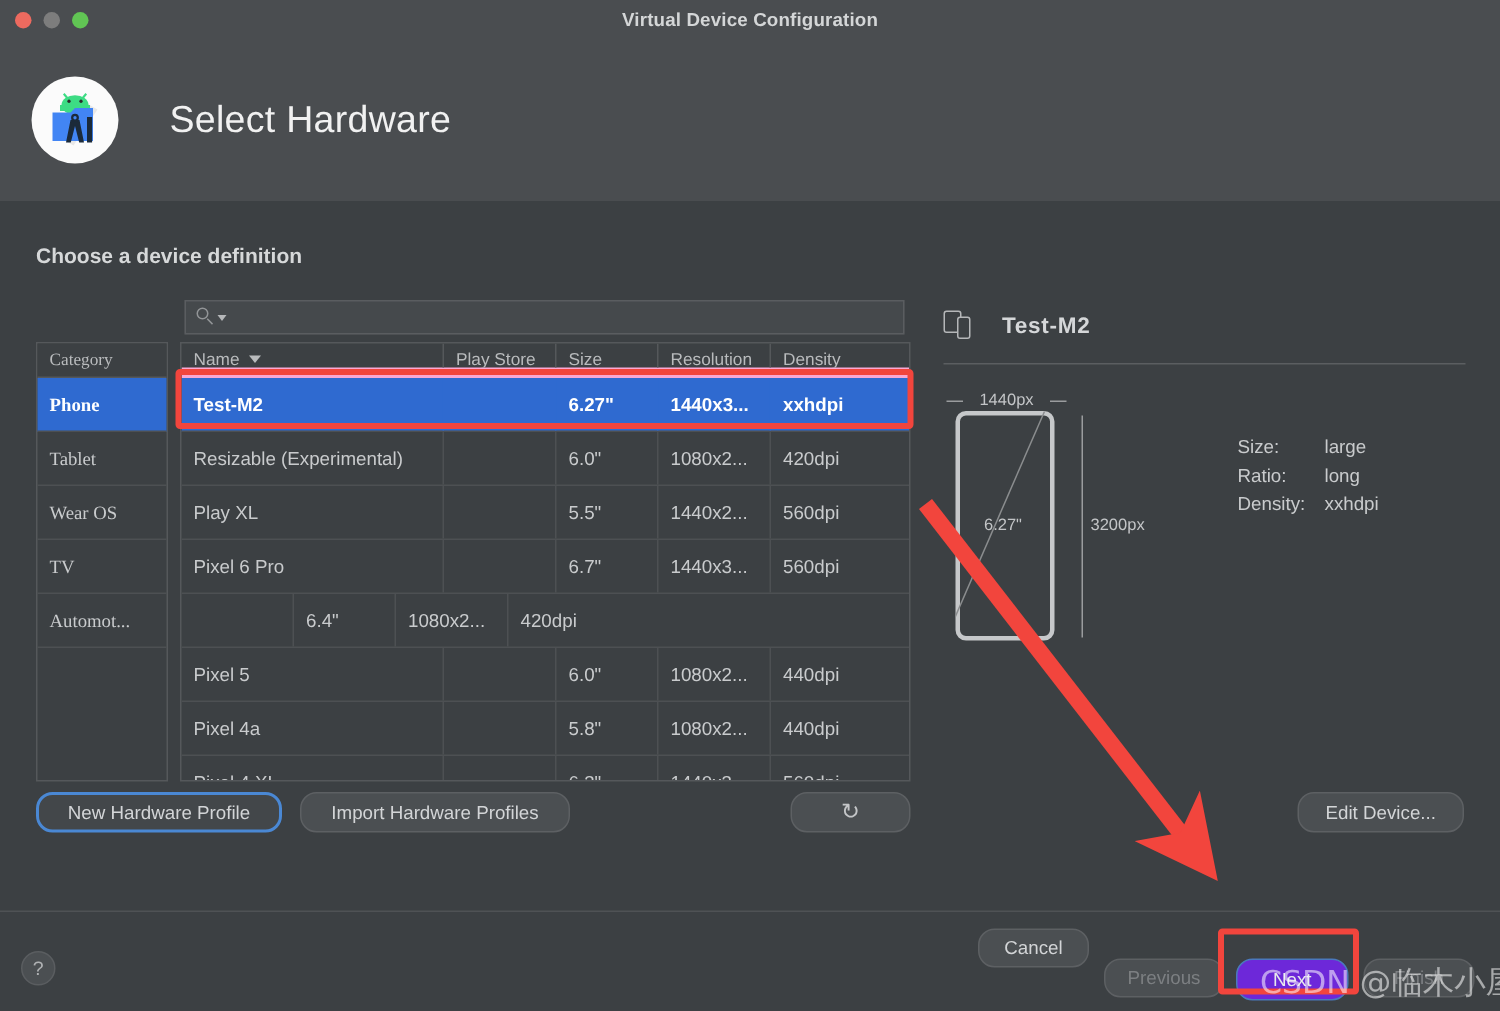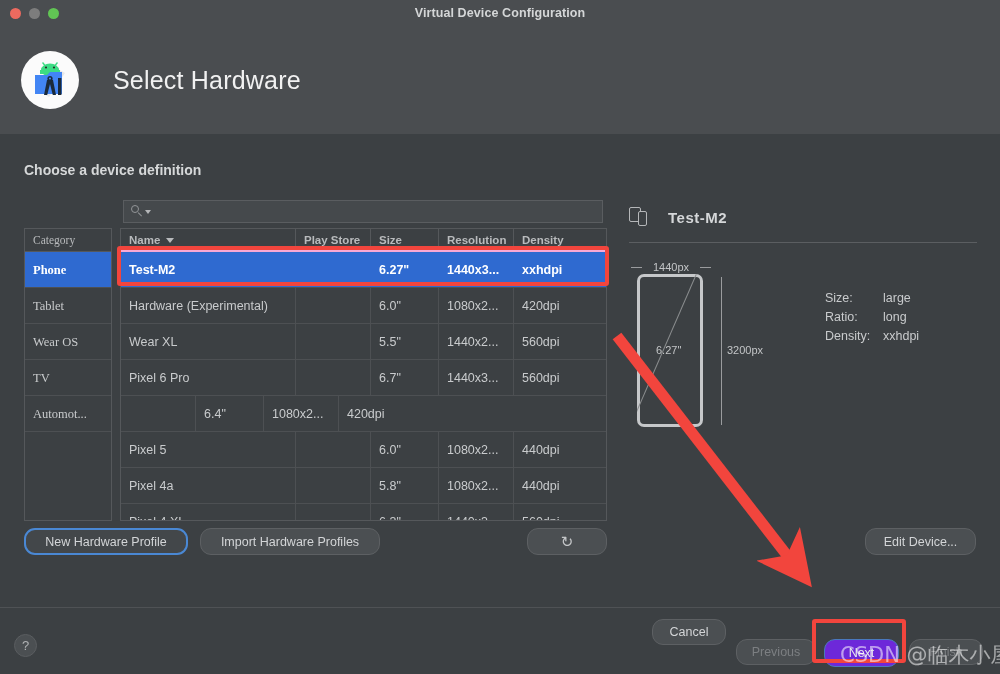--- a/index.html
+++ b/index.html
@@ -103,21 +103,21 @@
     border-bottom: 1px solid #4d5053;
     white-space: nowrap; overflow: hidden;
   }
   .cat-row.selected { background: #2f6ad0; color: #ffffff; font-weight: bold; }
 
   .dev-table {
     position: absolute; left: 120px; top: 94px; width: 487px; height: 293px;
     border: 1px solid #55585b; background: #3c4043; overflow: hidden;
   }
   .dev-head {
-    display: flex; height: 23px; border-bottom: 2px solid #f9a8d4; font-weight: bold;
+    display: flex; height: 23px; border-bottom: 7px solid #f9a8d4;
   }
   .dev-head div {
     font-size: 11.5px; color: #b9bbbd; line-height: 23px; padding-left: 8px;
     border-right: 1px solid #55585b; white-space: nowrap; overflow: hidden;
   }
   .dev-head div:last-child { border-right: none; }
   .sort-caret {
     display: inline-block; margin-left: 6px;
     width: 0; height: 0; vertical-align: middle;
     border-left: 4px solid transparent; border-right: 4px solid transparent;
@@ -317,28 +317,28 @@
       </div>
 
       <div class="dev-row selected">
         <div class="c-name">Test-M2</div>
         <div class="c-store"></div>
         <div class="c-size">6.27"</div>
         <div class="c-res">1440x3...</div>
         <div class="c-dens">xxhdpi</div>
       </div>
       <div class="dev-row">
-        <div class="c-name">Hardware (Experimental)</div>
+        <div class="c-name">Resizable (Experimental)</div>
         <div class="c-store"></div>
         <div class="c-size">6.0"</div>
         <div class="c-res">1080x2...</div>
         <div class="c-dens">420dpi</div>
       </div>
       <div class="dev-row">
-        <div class="c-name">Wear XL</div>
+        <div class="c-name">Play XL</div>
         <div class="c-store"></div>
         <div class="c-size">5.5"</div>
         <div class="c-res">1440x2...</div>
         <div class="c-dens">560dpi</div>
       </div>
       <div class="dev-row">
         <div class="c-name">Pixel 6 Pro</div>
         <div class="c-store"></div>
         <div class="c-size">6.7"</div>
         <div class="c-res">1440x3...</div>

